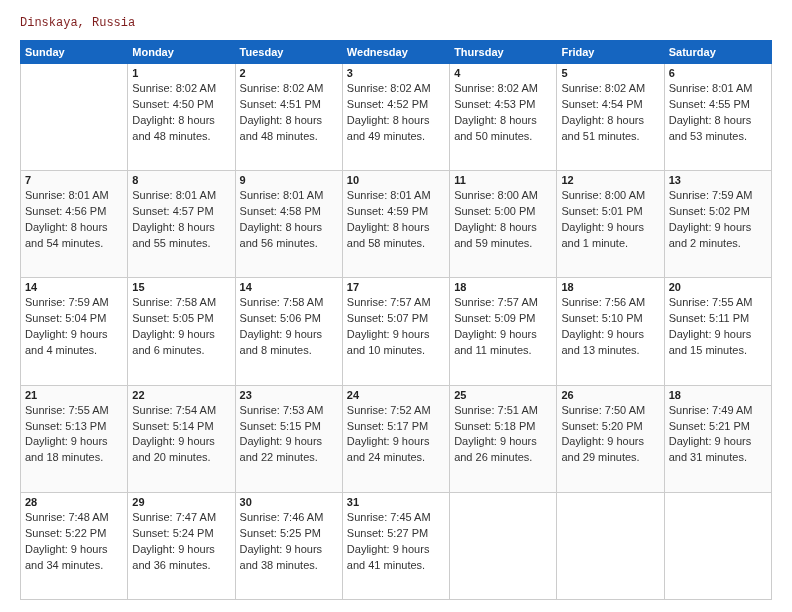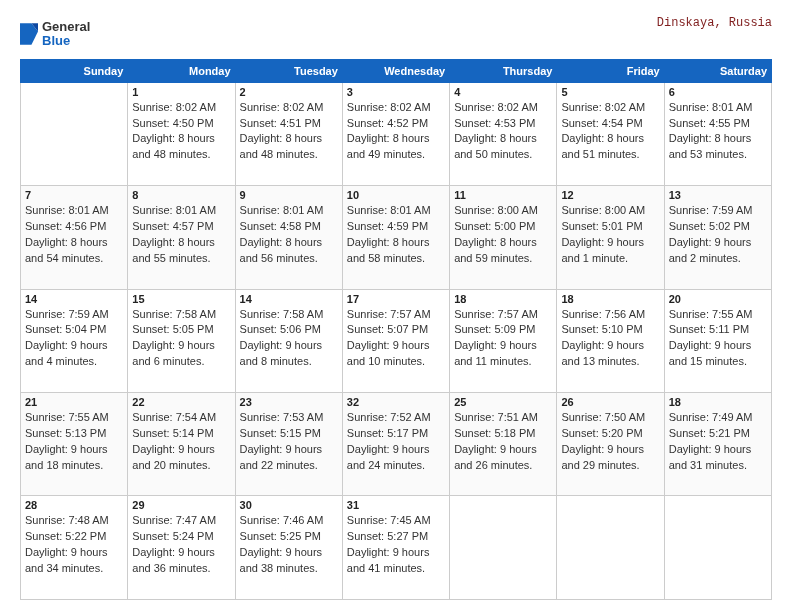--- a/index.html
+++ b/index.html
@@ -96,38 +96,27 @@
       background: #f9f9f9;
     }
     tr:nth-child(even) td {
       background: #fafafa;
     }
     tr:nth-child(odd) td {
       background: #fff;
     }
     .calendar thead tr th {
       background: #1565c0;
-      text-align: right;
     }
   </style>
 </head>
 <body>
 
 <div class="page">
   <div class="header">
-    <div class="logo">
-      <svg class="logo-icon" width="22" height="26" viewBox="0 0 22 26">
-        <polygon points="0,0 14,0 22,10 14,26 0,26" fill="#1565c0"></polygon>
-        <polygon points="14,0 22,0 22,10" fill="#0d47a1"></polygon>
-      </svg>
-      <div class="logo-text">
-        <span class="logo-general">General</span>
-        <span class="logo-blue">Blue</span>
-      </div>
-    </div>
     <div class="title-block">
       <h2>Dinskaya, Russia</h2>
     </div>
   </div>
 
   <table class="calendar">
     <thead>
       <tr>
         <th>Sunday</th>
         <th>Monday</th>
@@ -233,21 +222,21 @@
           </td>
           <td>
             <div class="day-number">22</div>
             <div class="day-info">Sunrise: 7:54 AM<br>Sunset: 5:14 PM<br>Daylight: 9 hours<br>and 20 minutes.</div>
           </td>
           <td>
             <div class="day-number">23</div>
             <div class="day-info">Sunrise: 7:53 AM<br>Sunset: 5:15 PM<br>Daylight: 9 hours<br>and 22 minutes.</div>
           </td>
           <td>
-            <div class="day-number">32</div>
+            <div class="day-number">24</div>
             <div class="day-info">Sunrise: 7:52 AM<br>Sunset: 5:17 PM<br>Daylight: 9 hours<br>and 24 minutes.</div>
           </td>
           <td>
             <div class="day-number">25</div>
             <div class="day-info">Sunrise: 7:51 AM<br>Sunset: 5:18 PM<br>Daylight: 9 hours<br>and 26 minutes.</div>
           </td>
           <td>
             <div class="day-number">26</div>
             <div class="day-info">Sunrise: 7:50 AM<br>Sunset: 5:20 PM<br>Daylight: 9 hours<br>and 29 minutes.</div>
           </td>

